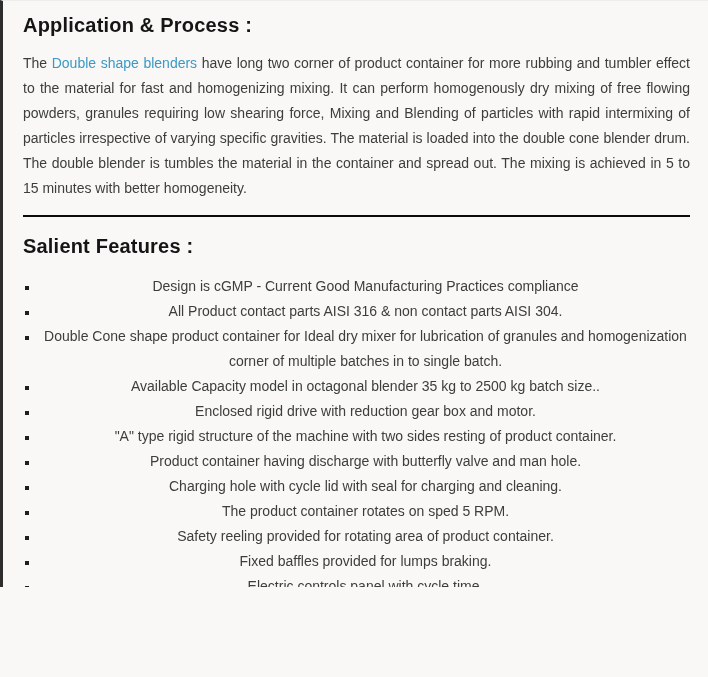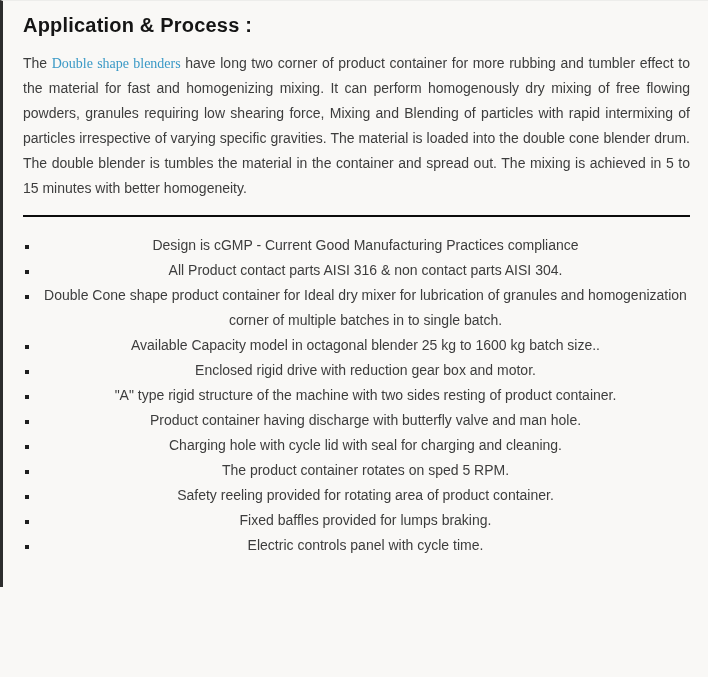--- a/index.html
+++ b/index.html
@@ -30,21 +30,20 @@
     font-size: 14px;
     line-height: 25px;
     color: #3d3d3d;
     text-align: justify;
     margin: 0 0 14px 0;
   }
   .inline-link {
     color: #3a99c6;
     text-decoration: none;
     cursor: pointer;
-    font-family: Liberation Serif, serif;
   }
   .divider {
     border: none;
     border-top: 2px solid #0c0c0c;
     margin: 10px 0 0 0;
   }
   .section-heading.second {
     margin-top: 17px;
     margin-bottom: 0;
   }
@@ -70,26 +69,27 @@
 
 <div class="page">
 
   <h2 class="section-heading">Application &amp; Process :</h2>
 
 
   <p class="body-paragraph"><span>The </span><a class="inline-link">Double shape blenders</a><span> have long two corner of product container for more rubbing and tumbler effect to the material for fast and homogenizing mixing. It can perform homogenously dry mixing of free flowing powders, granules requiring low shearing force, Mixing and Blending of particles with rapid intermixing of particles irrespective of varying specific gravities. The material is loaded into the double cone blender drum. The double blender is tumbles the material in the container and spread out. The mixing is achieved in 5 to 15 minutes with better homogeneity.</span></p>
 
   <hr class="divider">
 
+  <h2 class="section-heading second">Salient Features :</h2>
 
   <ul class="features-list">
     <li>Design is cGMP - Current Good Manufacturing Practices compliance</li>
     <li>All Product contact parts AISI 316 &amp; non contact parts AISI 304.</li>
     <li>Double Cone shape product container for Ideal dry mixer for lubrication of granules and homogenization corner of multiple batches in to single batch.</li>
-    <li>Available Capacity model in octagonal blender 25 kg to 1600 kg batch size..</li>
+    <li>Available Capacity model in octagonal blender 35 kg to 2500 kg batch size..</li>
     <li>Enclosed rigid drive with reduction gear box and motor.</li>
     <li>"A" type rigid structure of the machine with two sides resting of product container.</li>
     <li>Product container having discharge with butterfly valve and man hole.</li>
     <li>Charging hole with cycle lid with seal for charging and cleaning.</li>
     <li>The product container rotates on sped 5 RPM.</li>
     <li>Safety reeling provided for rotating area of product container.</li>
     <li>Fixed baffles provided for lumps braking.</li>
     <li>Electric controls panel with cycle time.</li>
   </ul>
 

